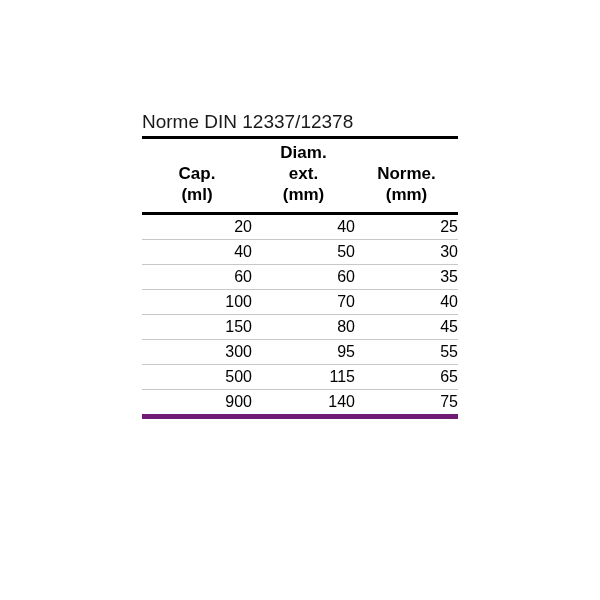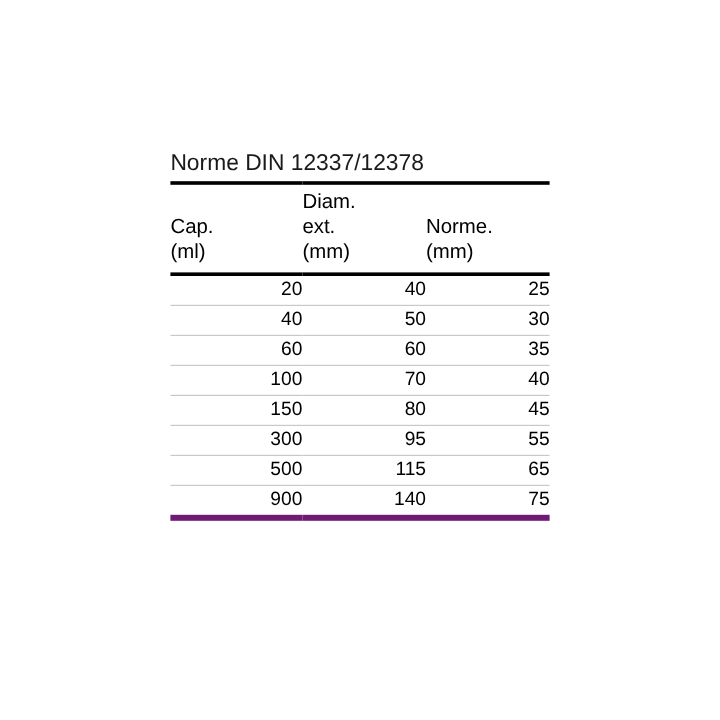--- a/index.html
+++ b/index.html
@@ -24,31 +24,30 @@
     left: 142px;
     top: 110px;
     width: 316px;
   }
   .caption {
     font-size: 19px;
     line-height: 24px;
     color: #1a1a1a;
     padding-bottom: 2px;
     white-space: nowrap;
-    margin-top: 15px;
   }
   table.spec {
     border-collapse: collapse;
     width: 316px;
     table-layout: fixed;
   }
   table.spec thead tr th {
     font-size: 17px;
-    font-weight: normal;
-    text-align: left;
+    font-weight: bold;
+    text-align: center;
     padding: 3px 0 7px 0;
     vertical-align: bottom;
     line-height: 21px;
     border-top: 3px solid #000;
     border-bottom: 3px solid #000;
   }
   table.spec thead tr th .hline {
     display: block;
   }
   table.spec tbody td {

